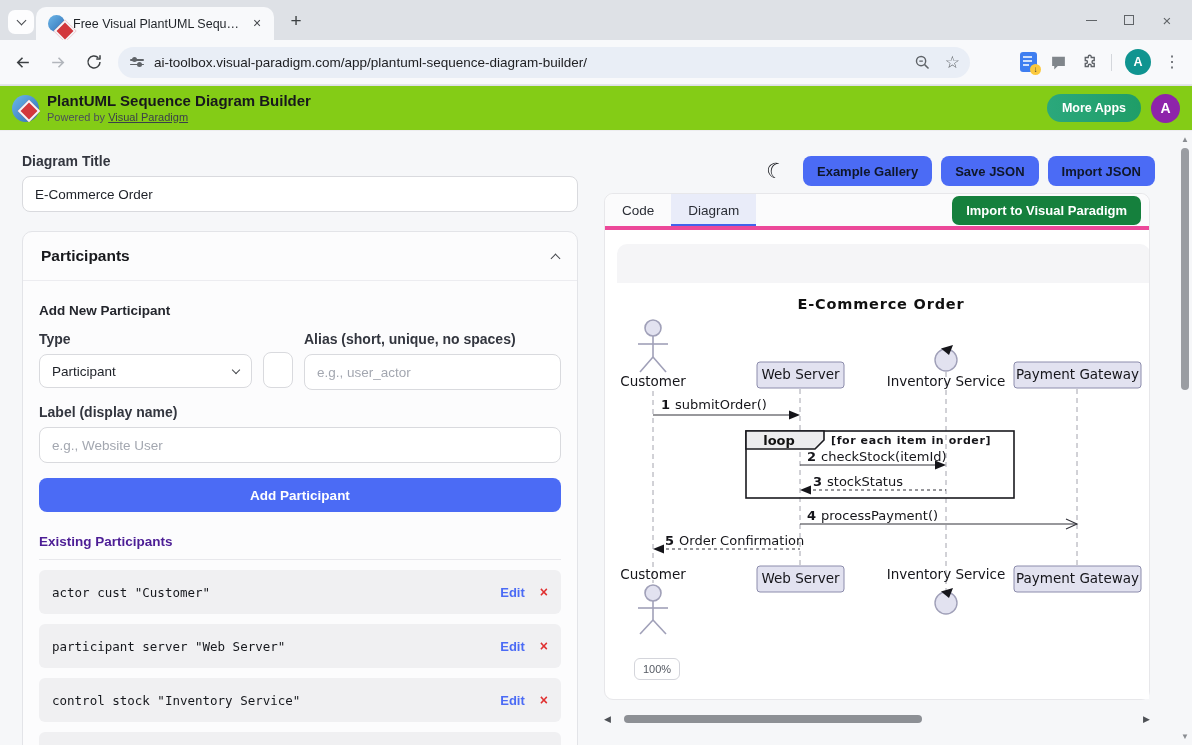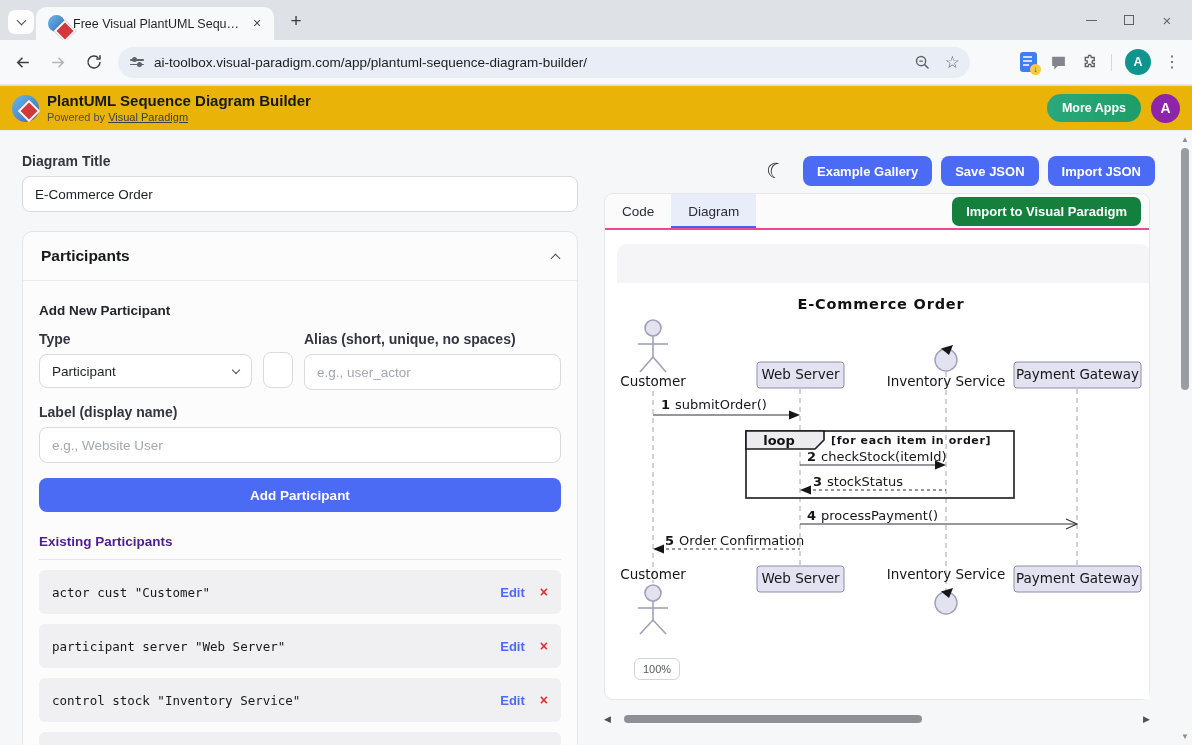--- a/index.html
+++ b/index.html
@@ -36,21 +36,21 @@
   .bar-right { margin-left:auto; display:flex; align-items:center; gap:13px; padding-right:12px; }
   .ext-doc { position:relative; width:17px; height:20px; background:#3e7ef0; border-radius:3px; }
   .ext-doc i { position:absolute; left:3px; right:5px; height:1.6px; background:#cfe0fb; }
   .ext-doc i:nth-child(1){top:4px;} .ext-doc i:nth-child(2){top:8px;} .ext-doc i:nth-child(3){top:12px; right:8px;}
   .ext-badge { position:absolute; right:-4px; bottom:-3px; width:11px; height:11px; background:#fbc93d; border-radius:50%; color:#333; font-size:8px; line-height:11px; text-align:center; font-weight:bold; }
   .sep-v { width:1px; height:17px; background:#d4d7dc; }
   .avatar-sm { width:26px; height:26px; border-radius:50%; background:#0f9490; color:#fff; font-size:12.5px; font-weight:bold; display:flex; align-items:center; justify-content:center; }
   .kebab { font-size:16px; color:#5f6368; line-height:1; }
 
   
-  .appheader { position:absolute; left:0; top:86px; width:100%; height:45px; background:#eab308; border-bottom:1px solid #ededf0; display:flex; align-items:center; }
+  .appheader { position:absolute; left:0; top:86px; width:100%; height:45px; background:#84cc16; border-bottom:1px solid #ededf0; display:flex; align-items:center; }
   .vp-logo { position:relative; width:27px; height:27px; border-radius:50%; background:linear-gradient(135deg,#6cb6e9,#2f6fb4); margin:0 8px 0 12px; flex:0 0 auto; }
   .vp-logo::before { content:""; position:absolute; left:9px; top:8px; width:12px; height:12px; background:#d2373c; border:2px solid #f4f6f9; transform:rotate(45deg); }
   .head-titles { line-height:1.25; }
   .head-title { font-size:15px; font-weight:bold; color:#17181c; }
   .head-sub { font-size:11px; color:#4b4f58; }
   .head-sub a { color:#3a3f4a; text-decoration:underline; }
   .head-right { margin-left:auto; display:flex; align-items:center; gap:10px; padding-right:12px; }
   .more-apps { height:28px; padding:0 15px; border:none; border-radius:15px; background:linear-gradient(90deg,#2ba87c,#1f9d67); color:#fff; font-weight:bold; font-size:12.5px; font-family:inherit; }
   .avatar-lg { width:29px; height:29px; border-radius:50%; background:#8e24aa; color:#fff; font-weight:bold; font-size:14px; display:flex; align-items:center; justify-content:center; }
 
@@ -77,23 +77,23 @@
   .existing-head { font-size:13.5px; font-weight:bold; color:#4c1d95; margin:16px 0 0; padding-bottom:10px; border-bottom:1px solid #e8e8ec; }
   .p-row { display:flex; align-items:center; height:44px; background:#f0f0f2; border-radius:6px; margin-top:10px; padding:0 13px; }
   .p-code { font-family:"DejaVu Sans Mono", monospace; font-size:12.5px; color:#16181d; }
   .p-edit { margin-left:auto; color:#4b6bf5; font-weight:bold; font-size:13px; text-decoration:none; }
   .p-del { color:#e03131; font-weight:bold; font-size:14px; margin-left:15px; }
 
   
   .right-col { position:absolute; left:604px; top:0; width:551px; }
   .actions { position:absolute; left:0; top:25px; width:551px; display:flex; align-items:center; justify-content:flex-end; gap:9px; }
   .moon { font-size:21px; color:#15171c; margin-right:9px; transform:rotate(15deg); }
-  .blue-btn { height:30px; padding:0 14px; border:none; border-radius:8px; background:#4b6bf5; color:#ffffff; font-weight:bold; font-size:13px; font-family:inherit; }
+  .blue-btn { height:30px; padding:0 14px; border:none; border-radius:8px; background:#4b6bf5; color:#0f172a; font-weight:bold; font-size:13px; font-family:inherit; }
   .panel-card { position:absolute; left:0; top:62px; width:546px; height:507px; background:#fff; border:1px solid #e7e7ea; border-radius:9px; }
-  .tab-row { height:36px; display:flex; align-items:stretch; background:#fbfbfc; border-bottom:2px solid #ec4899; border-radius:9px 9px 0 0; }
+  .tab-row { height:36px; display:flex; align-items:stretch; background:#fbfbfc; border-bottom:4px solid #ec4899; border-radius:9px 9px 0 0; }
   .tab-item { padding:0 17px; font-size:13.5px; color:#2b2e36; display:flex; align-items:center; }
   .tab-item.active { background:#e9ecf9; box-shadow:inset 0 -2px 0 #4263eb; }
   .vp-import { margin:3px 8px 3px auto; align-self:center; height:29px; padding:0 14px; border:none; border-radius:7px; background:#15803d; color:#fff; font-weight:bold; font-size:13px; font-family:inherit; }
   .viewport { position:relative; height:469px; overflow:hidden; }
   .sheet { position:absolute; left:12px; top:14px; width:533px; height:455px; background:#fff; border-radius:10px 10px 0 0; }
   .sheet-top { height:39px; background:#f5f5f7; border-radius:10px 10px 0 0; }
   .zoom-badge { position:absolute; left:17px; top:414px; background:#fff; border:1px solid #d4d5db; border-radius:6px; font-size:11px; color:#555a63; padding:4px 8px; }
   svg text { font-family:"DejaVu Sans", sans-serif; }
 
   

